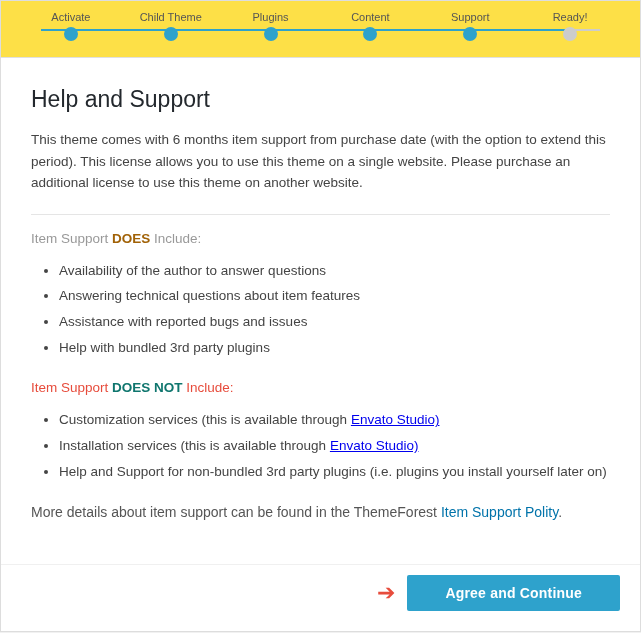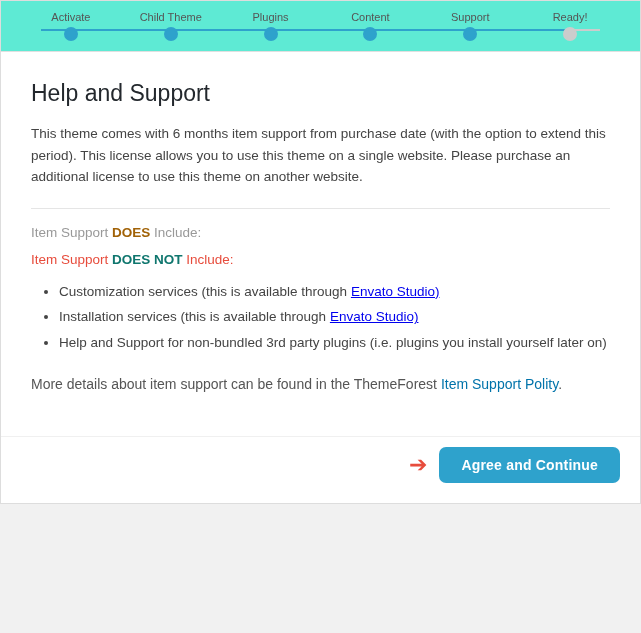--- a/index.html
+++ b/index.html
@@ -13,23 +13,23 @@
       min-height: 633px;
     }
     .page-container {
       width: 641px;
       background: #fff;
       border: 1px solid #ddd;
     }
 
     
     .progress-bar {
-      background: #5eead4;
+      background: #fde047;
       border-bottom: 1px solid #e0e0e0;
-      padding: 10px 20px 10px;
+      padding: 10px 20px 16px;
     }
     .steps-container {
       display: flex;
       align-items: center;
       justify-content: space-between;
       position: relative;
     }
     .steps-line {
       position: absolute;
       top: 18px;
@@ -141,22 +141,22 @@
     .arrow-icon {
       color: #e74c3c;
       font-size: 22px;
       margin-right: 12px;
       line-height: 1;
     }
     .btn-agree {
       background: #2ea2cc;
       color: #fff;
       border: none;
-      border-radius: 7px;
-      padding: 10px 22px;
+      border-radius: 2px;
+      padding: 10px 38px;
       font-size: 14px;
       font-weight: 600;
       cursor: pointer;
       letter-spacing: 0.2px;
     }
   </style>
 </head>
 <body>
 
 <div class="page-container">
@@ -195,20 +195,26 @@
 
   <div class="content-area">
     <h1 class="page-title">Help and Support</h1>
     <p class="intro-text">This theme comes with 6 months item support from purchase date (with the option to extend this period). This license allows you to use this theme on a single website. Please purchase an additional license to use this theme on another website.</p>
 
     <hr class="divider">
 
     <p class="support-heading">
       <span>Item Support </span><strong>DOES</strong><span> Include:</span>
     </p>
+    <ul class="support-list">
+      <li>Availability of the author to answer questions</li>
+      <li>Answering technical questions about item features</li>
+      <li>Assistance with reported bugs and issues</li>
+      <li>Help with bundled 3rd party plugins</li>
+    </ul>
 
     <p class="support-heading does-not">
       <span>Item Support </span><strong>DOES NOT</strong><span> Include:</span>
     </p>
     <ul class="support-list">
       <li>
         <span>Customization services (this is available through </span><a href="#">Envato Studio)</a>
       </li>
       <li>
         <span>Installation services (this is available through </span><a href="#">Envato Studio)</a>

